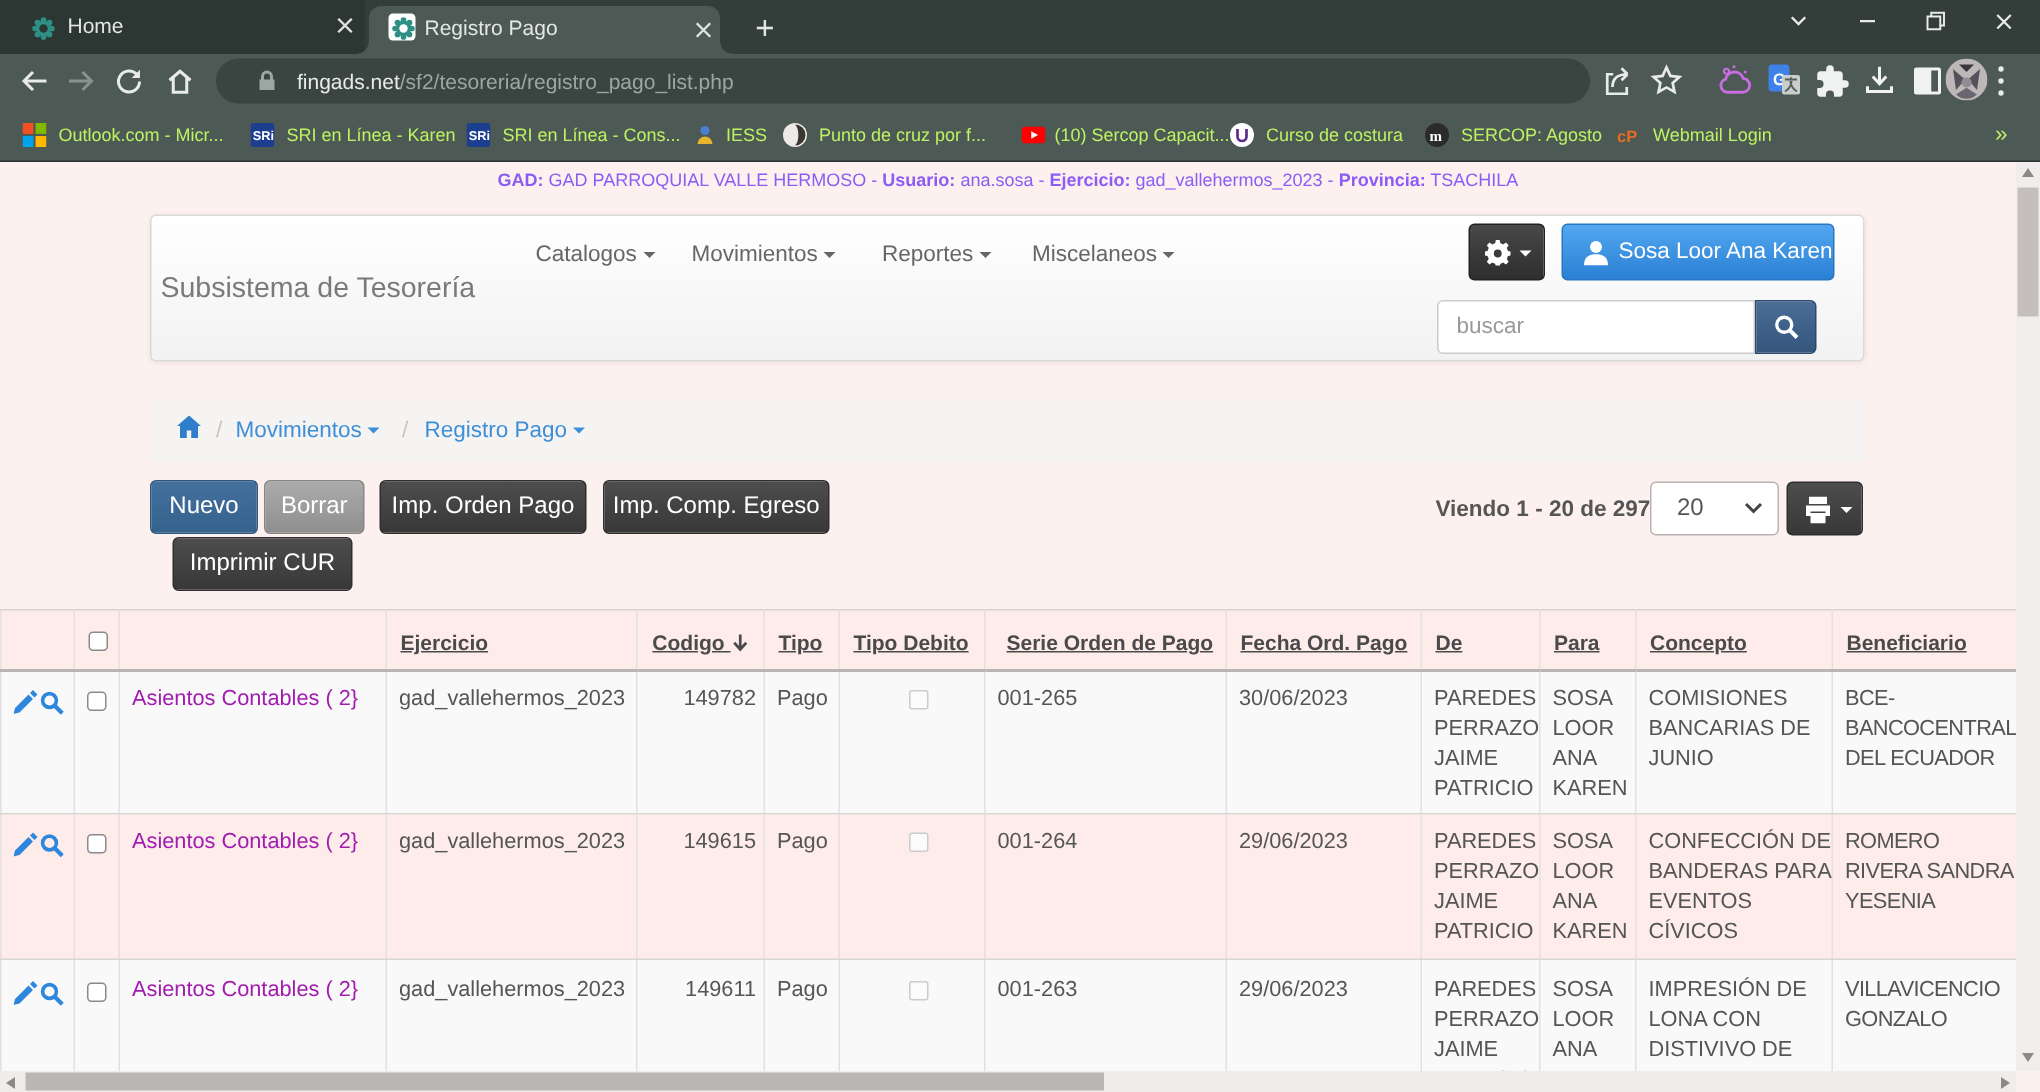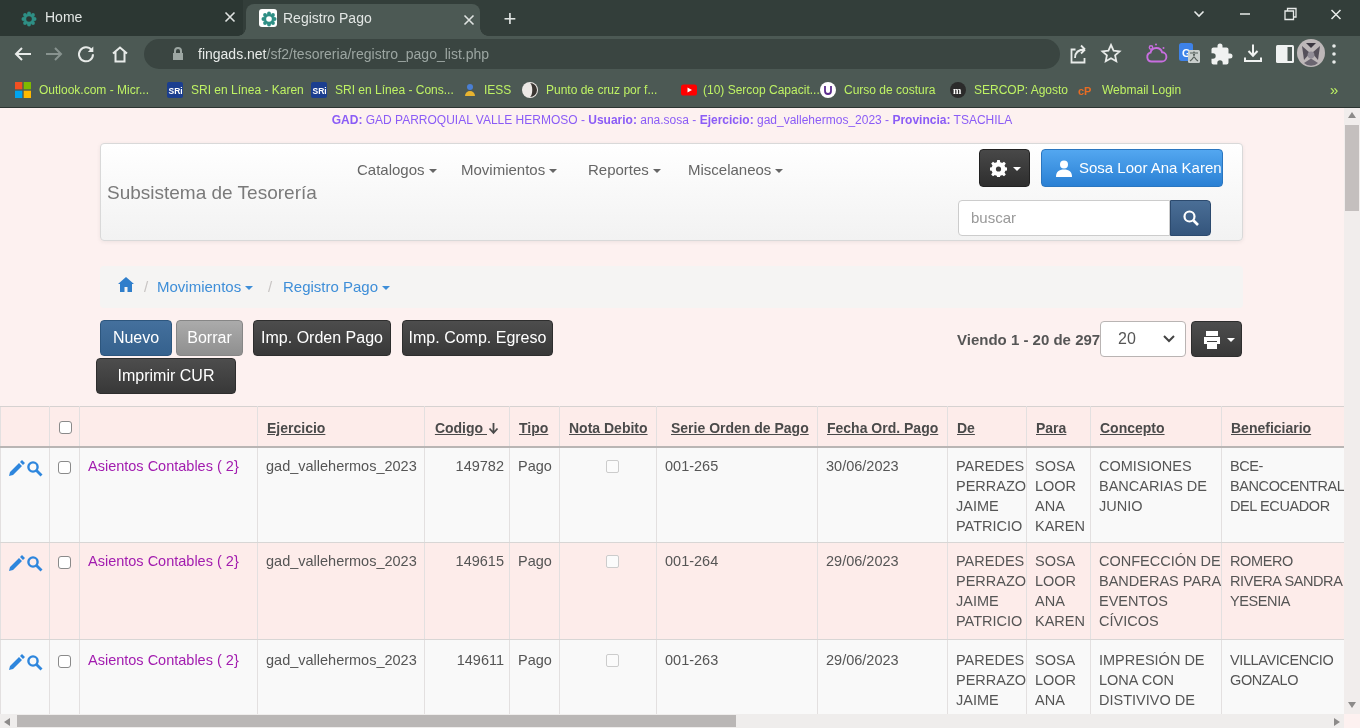--- a/index.html
+++ b/index.html
@@ -41,21 +41,21 @@
 
 #crumb { position:absolute; left:100px; top:158px; width:1143px; height:42px; background:#f5f4f3; border-radius:4px; font-size:15px; }
 .crumbsep { color:#c8c4c3; }
 .crumblink { color:#3e8ed8; }
 
 .btn { position:absolute; height:36px; border-radius:4px; color:#fff; font-size:16px; text-align:center; line-height:34px; }
 #btn-nuevo { left:100px; top:212px; width:72px; background:linear-gradient(#44709d,#35618d); border:1px solid #2d567e; }
 #btn-borrar { left:176px; top:212px; width:67px; background:linear-gradient(#ababab,#8f8f8f); border:1px solid #868686; }
 #btn-iop { left:253px; top:212px; width:138px; background:linear-gradient(#4d4d4d,#383838); border:1px solid #2e2e2e; }
 #btn-ice { left:402px; top:212px; width:151px; background:linear-gradient(#4d4d4d,#383838); border:1px solid #2e2e2e; }
-#btn-icur { left:96px; top:250px; width:140px; background:linear-gradient(#4d4d4d,#383838); border:1px solid #2e2e2e; }
+#btn-icur { left:115px; top:250px; width:120px; background:linear-gradient(#4d4d4d,#383838); border:1px solid #2e2e2e; }
 #viendo { position:absolute; left:957px; top:223px; font-size:15px; color:#555;font-weight:bold; }
 #pagesel { position:absolute; left:1100px; top:213px; width:86px; height:36px; background:#fff; border:1px solid #b9b4b3; border-radius:4px; font-size:16px; color:#555; line-height:34px; padding-left:17px; }
 #printbtn { position:absolute; left:1191px; top:213px; width:51px; height:36px; background:linear-gradient(#4d4d4d,#383838); border:1px solid #2e2e2e; border-radius:4px; }
 
 
 #tbl { position:absolute; left:0; top:298px; width:1470px; border-collapse:collapse; table-layout:fixed; font-size:14.5px; color:#555; }
 #tbl td { border-right:1px solid #e3e0e0; border-left:1px solid #e3e0e0; vertical-align:top; padding:8px 0 0 8px; line-height:20px; white-space:nowrap; }
 #tbl tr.hdr td { background:#fdecea; border-top:1px solid #d6d2d1; border-bottom:2px solid #b9b5b4; font-weight:bold; font-size:14px; color:#4a4a4a; padding:11px 0 0 9px; height:40px; }
 #tbl tr.hdr td span { text-decoration:underline; }
 #tbl tr.r0 td { background:#f9f9f9; }
@@ -333,21 +333,21 @@
       <tbody>
           <tr class="hdr">
         <td></td>
         <td><span class="cb" style="margin-top:3px;"></span></td>
         <td></td>
         <td><span>Ejercicio</span></td>
         <td class="num" style="padding-right:9px;"><span>Codigo </span><svg width="13" height="13" viewBox="0 0 13 13" style="vertical-align:-2px;">
                 <path d="M6.5 1 v9 M2.5 6.5 l4 4.5 4-4.5" stroke="#4a4a4a" stroke-width="1.8" fill="none"></path>
               </svg></td>
         <td><span>Tipo</span></td>
-        <td><span>Nota Debito</span></td>
+        <td><span>Tipo Debito</span></td>
         <td style="padding-left:14px;"><span>Serie Orden de Pago</span></td>
         <td><span>Fecha Ord. Pago</span></td>
         <td><span>De</span></td>
         <td><span>Para</span></td>
         <td><span>Concepto</span></td>
         <td><span>Beneficiario</span></td>
       </tr>
       <tr class="body r0" style="height:96px;">
         <td style="padding-left:8px;"><svg width="34" height="17" viewBox="0 0 34 17">
                 <path fill="#2e86dd" d="M1 12 l9-9 3 3 -9 9 -4 1 z M11 2 l2-2 3 3 -2 2z"></path>

